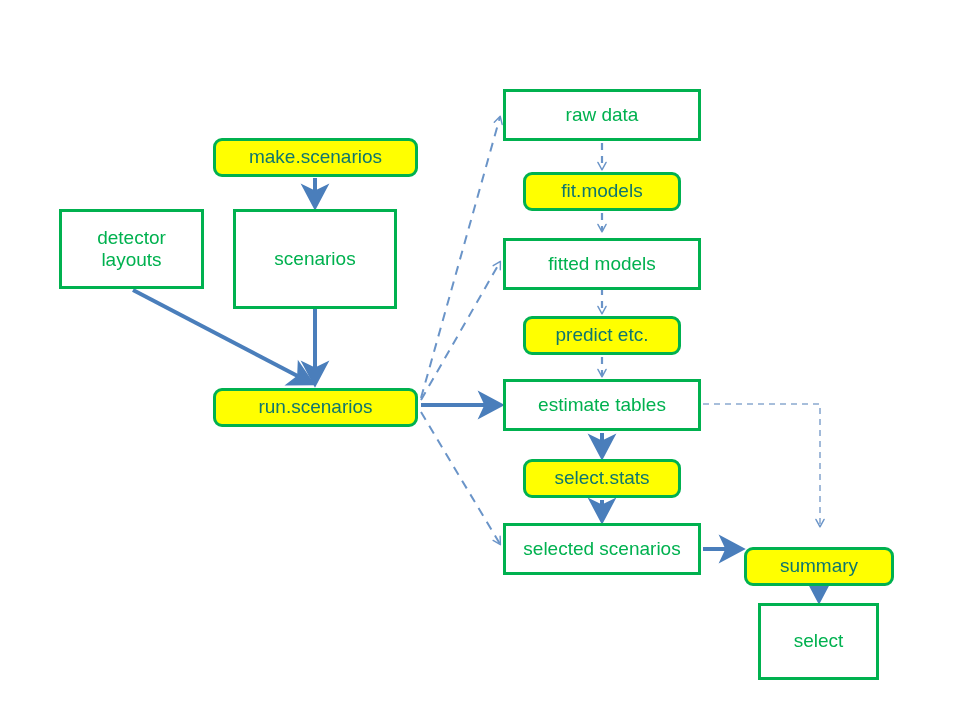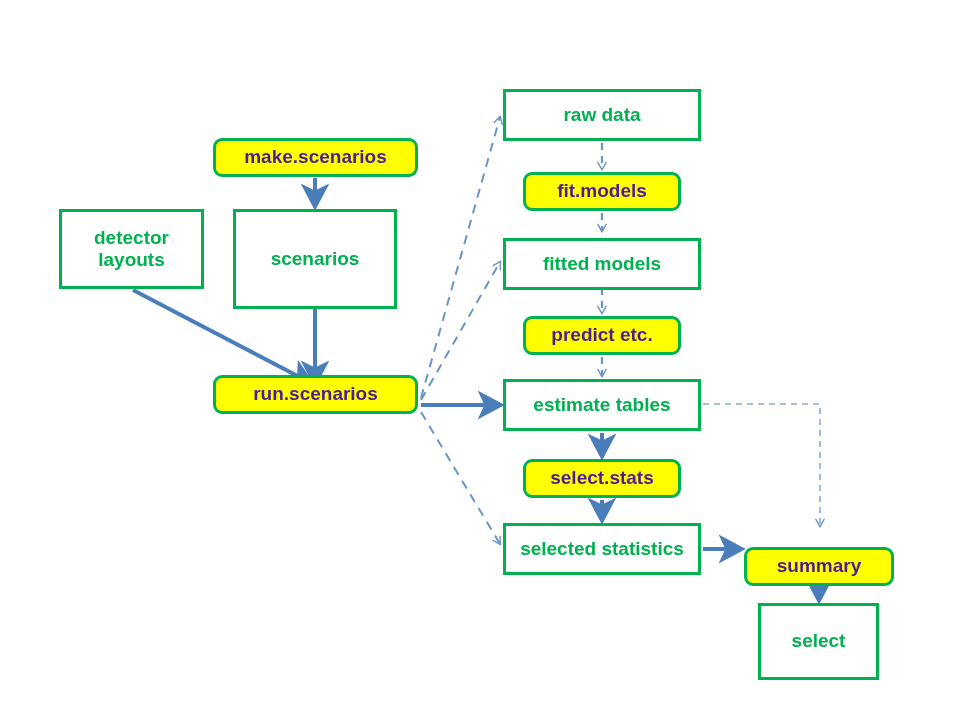--- a/index.html
+++ b/index.html
@@ -40,29 +40,28 @@
   .node.data-node {
     border: 3px solid #00B14F;
     background: #ffffff;
     color: #00B14F;
     font-size: 19px;
     border-radius: 0;
   }
   .node.func-node {
     border: 3px solid #00B14F;
     background: #FFFF00;
-    color: #4c1d95;
+    color: #0f766e;
     font-size: 19px;
     border-radius: 9px;
   }
   .node .label {
     display: block;
     padding: 0 6px;
     white-space: pre-line;
-    font-weight: bold;
   }
 </style>
 </head>
 <body>
 
 <div id="canvas">
 
   <svg id="edges" viewBox="0 0 960 720" width="960" height="720" xmlns="http://www.w3.org/2000/svg">
     <defs>
       <marker id="ah-solid" markerWidth="9" markerHeight="9" refX="6.2" refY="4.5" orient="auto" markerUnits="strokeWidth">
@@ -112,21 +111,21 @@
 
   <div class="node data-node" style="left:59px; top:209px; width:145px; height:80px;">
     <span class="label">detector
 layouts</span>
   </div>
 
   <div class="node data-node" style="left:233px; top:209px; width:164px; height:100px;">
     <span class="label">scenarios</span>
   </div>
 
-  <div class="node func-node" style="left:213px; top:375px; width:205px; height:39px;">
+  <div class="node func-node" style="left:213px; top:388px; width:205px; height:39px;">
     <span class="label">run.scenarios</span>
   </div>
 
   <div class="node data-node" style="left:503px; top:89px; width:198px; height:52px;">
     <span class="label">raw data</span>
   </div>
 
   <div class="node func-node" style="left:523px; top:172px; width:158px; height:39px;">
     <span class="label">fit.models</span>
   </div>
@@ -141,21 +140,21 @@
 
   <div class="node data-node" style="left:503px; top:379px; width:198px; height:52px;">
     <span class="label">estimate tables</span>
   </div>
 
   <div class="node func-node" style="left:523px; top:459px; width:158px; height:39px;">
     <span class="label">select.stats</span>
   </div>
 
   <div class="node data-node" style="left:503px; top:523px; width:198px; height:52px;">
-    <span class="label">selected statistics</span>
+    <span class="label">selected scenarios</span>
   </div>
 
   <div class="node func-node" style="left:744px; top:547px; width:150px; height:39px;">
     <span class="label">summary</span>
   </div>
 
   <div class="node data-node" style="left:758px; top:603px; width:121px; height:77px;">
     <span class="label">select</span>
   </div>
 

